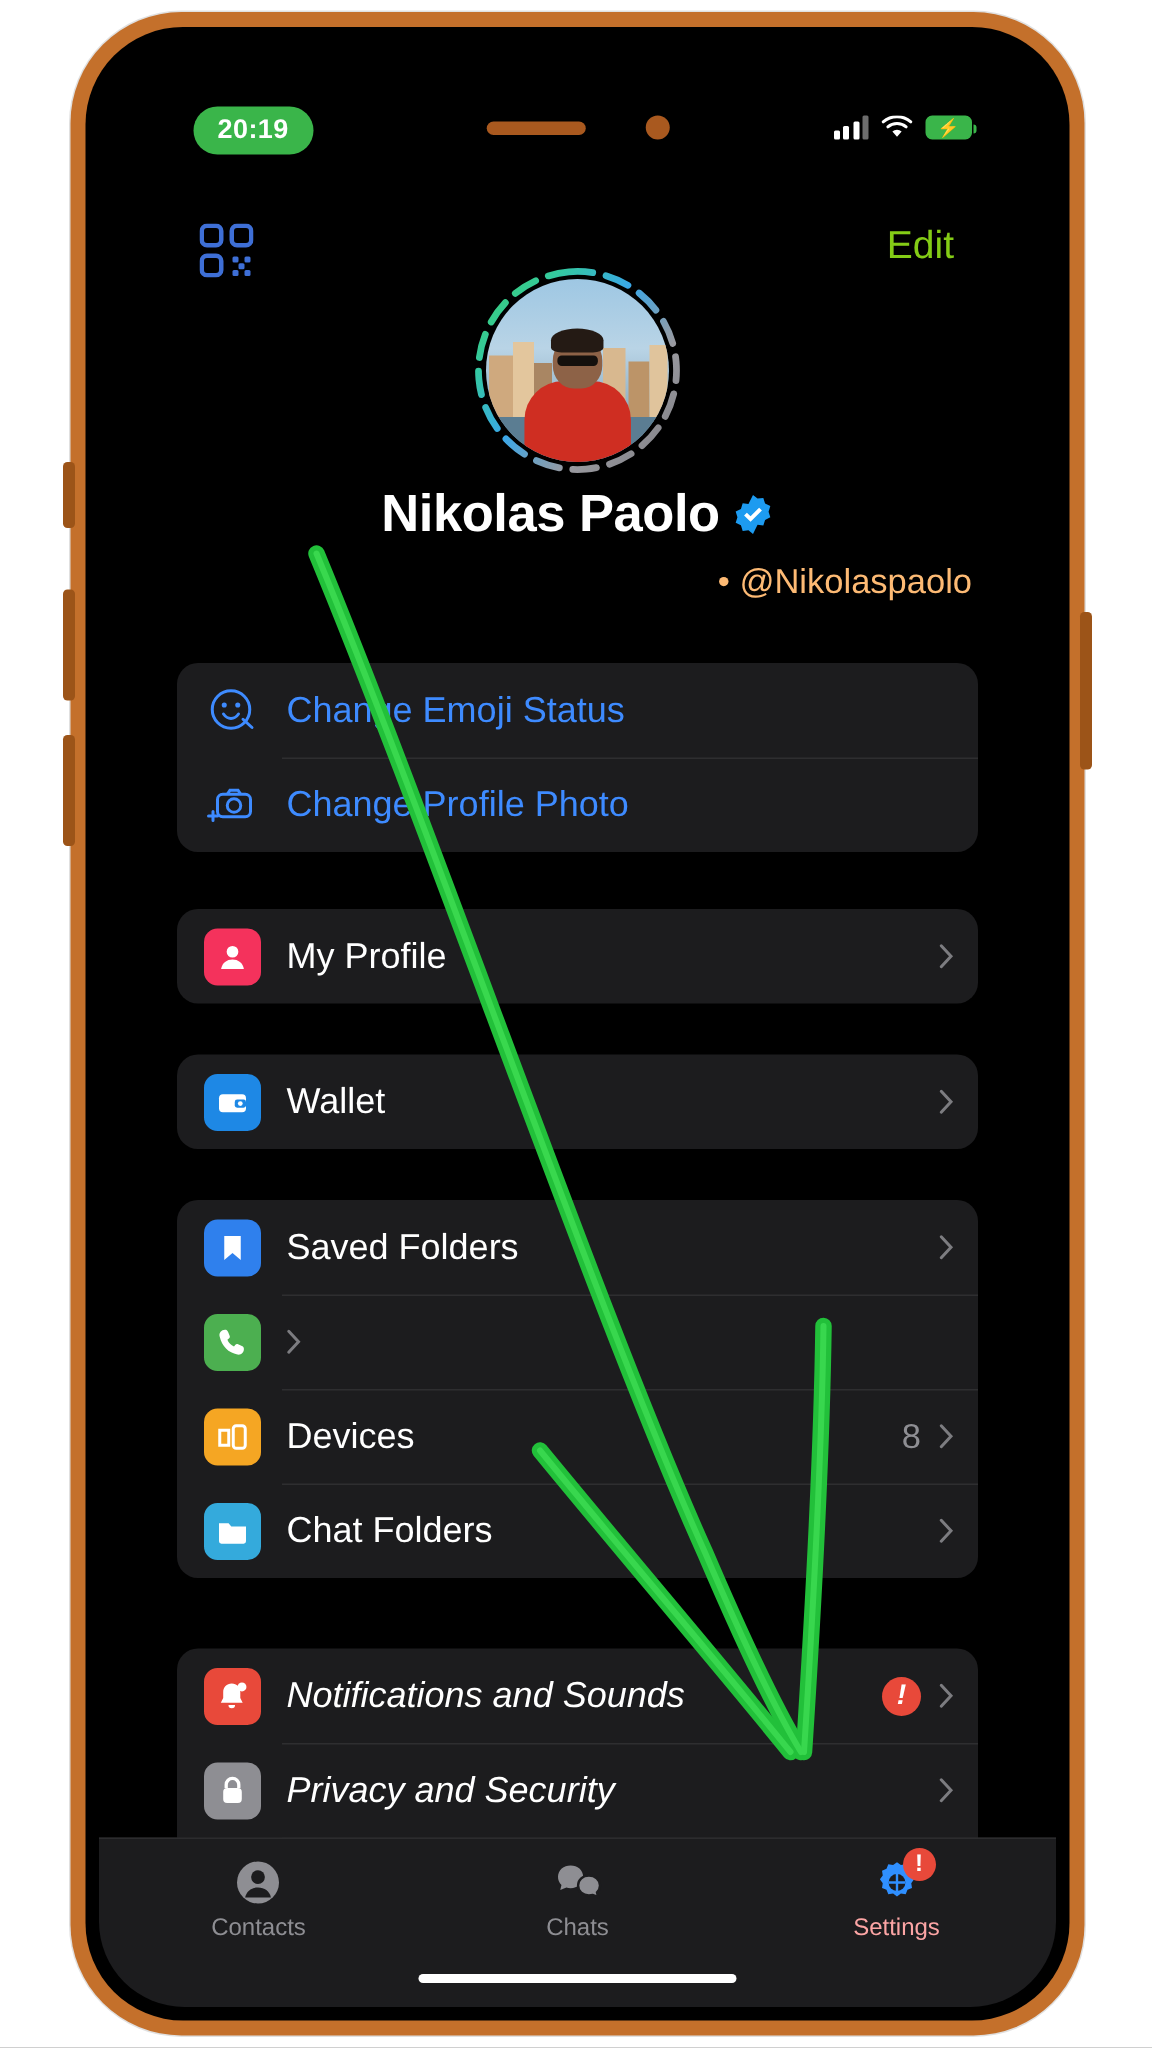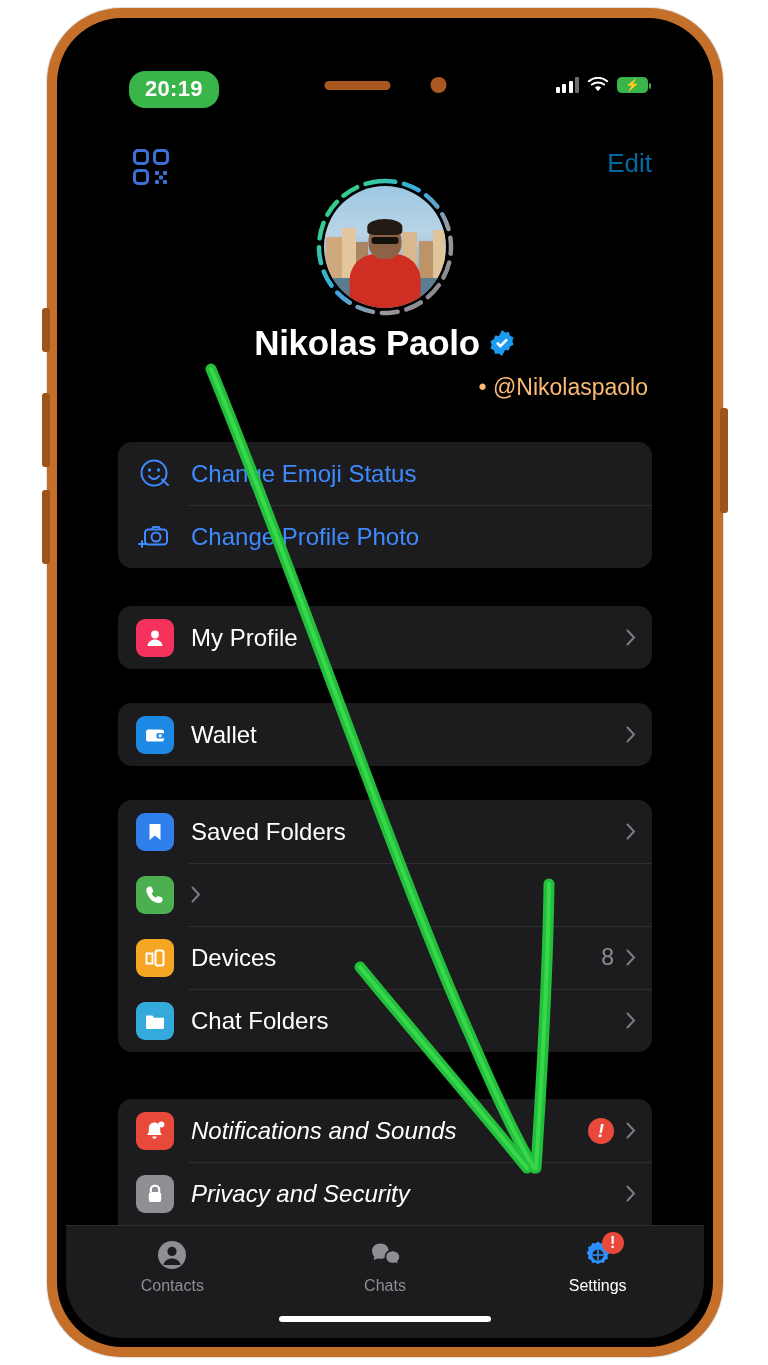--- a/index.html
+++ b/index.html
@@ -51,21 +51,21 @@
   .island-speaker { width: 66px; height: 9px; background: #a9591f; border-radius: 5px; }
   .island-cam { width: 16px; height: 16px; background: #a9591f; border-radius: 50%; }
 
   
   .statusbar {
     position: absolute; left: 0; top: 0; width: 100%; height: 92px; z-index: 30;
   }
   .time-pill {
     position: absolute; left: 63px; top: 44px;
     background: #3ab54a; color: #fff;
-    font-size: 22px; font-weight: 600;
+    font-size: 18px; font-weight: 600;
     padding: 5px 16px 6px; border-radius: 16px;
     letter-spacing: 0.3px;
   }
   .status-right {
     position: absolute; right: 56px; top: 50px;
     display: flex; align-items: center; gap: 8px;
   }
   .sig { display: flex; align-items: flex-end; gap: 2.5px; height: 16px; }
   .sig i { width: 4px; background: #fff; border-radius: 1px; display: block; }
   .sig i:nth-child(1) { height: 6px; }
@@ -82,22 +82,22 @@
     width: 2.5px; height: 6px; background: #3ab54a; border-radius: 0 2px 2px 0;
   }
   .bolt { color: #000; font-size: 12px; line-height: 1; }
 
   
   .navrow {
     position: absolute; top: 118px; left: 0; width: 100%; height: 48px; z-index: 25;
   }
   .qr-icon { position: absolute; left: 67px; top: 4px; width: 36px; height: 36px; }
   .edit-btn {
-    position: absolute; right: 52px; top: 0;
-    color: #0369a1; font-size: 26px; line-height: 36px;
+    position: absolute; right: 68px; top: 0;
+    color: #84cc16; font-size: 26px; line-height: 36px;
   }
 
   
   .avatar-wrap {
     position: absolute; left: 50%; transform: translateX(-50%);
     top: 150px; width: 140px; height: 140px;
   }
   .avatar-ring { position: absolute; inset: 0; }
   .avatar-photo {
     position: absolute; left: 9px; top: 9px; width: 122px; height: 122px;
@@ -166,21 +166,21 @@
   }
 
   
   .tabbar {
     position: absolute; left: 0; bottom: 0; width: 100%; height: 113px;
     background: #1c1c1e; border-top: 1px solid #2c2c2e;
     display: flex; align-items: flex-start; z-index: 35;
   }
   .tab { flex: 1; padding-top: 12px; display: flex; flex-direction: column; align-items: center; gap: 5px; position: relative; }
   .tab-label { font-size: 16px; color: #8e8e93; }
-  .tab.active .tab-label { color: #ffffff; }
+  .tab.active .tab-label { color: #fca5a5; }
   .tab-icon { width: 34px; height: 34px; position: relative; }
   .tab-badge {
     position: absolute; right: -9px; top: -6px;
     width: 22px; height: 22px; border-radius: 50%; background: #e8493a;
     color: #fff; font-size: 16px; font-weight: 700;
     display: flex; align-items: center; justify-content: center;
   }
   .home-indicator {
     position: absolute; left: 50%; transform: translateX(-50%); bottom: 16px;
     width: 212px; height: 6px; background: #fff; border-radius: 3px;

